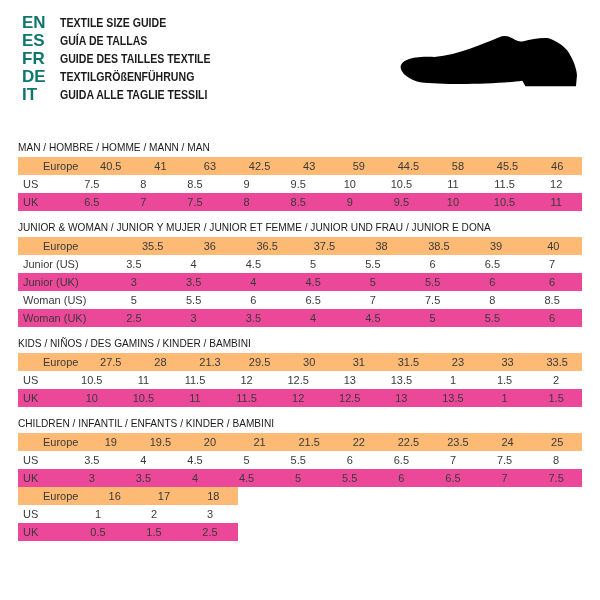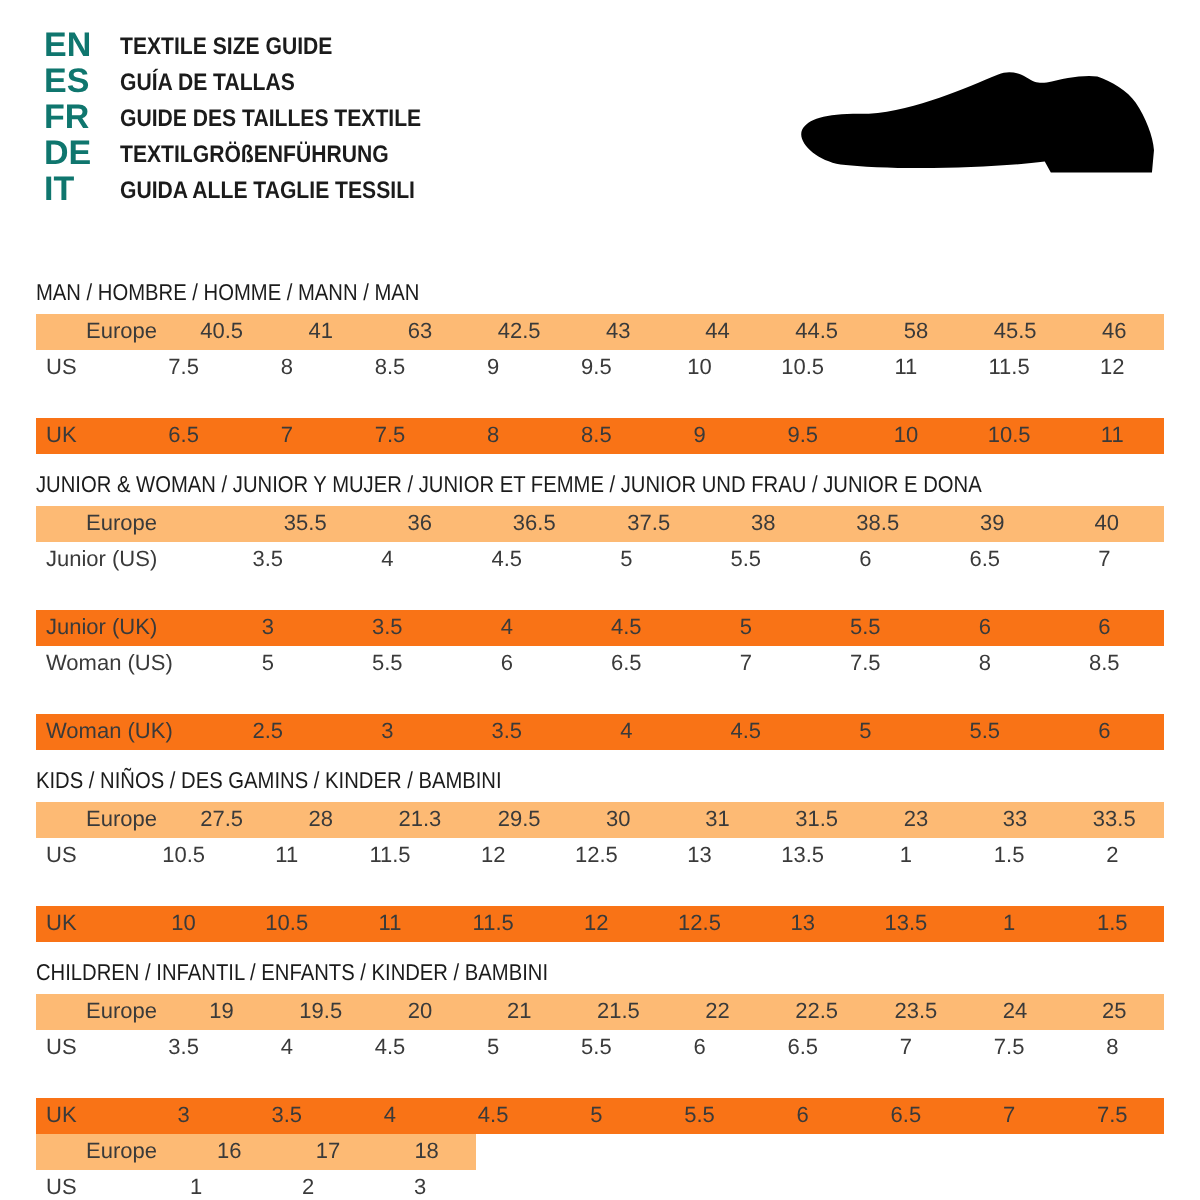--- a/index.html
+++ b/index.html
@@ -26,21 +26,21 @@
   
   .tables { margin-top:0; }
   .size-block .tbl-title {
     margin:10px 0 3px; height:13px; line-height:13px;
     font-weight:normal; font-size:11.5px; color:#1b1b1b;
   }
   .tables .size-block:first-child .tbl-title { margin-top:37px; }
   .tbl { width:564px; }
   .tbl .tr { display:flex; height:18px; line-height:18px; }
   .tbl .tr.hdr { background:#fdba74;padding-left:20px; }
-  .tbl .tr.alt { background:#f97316;margin-top:16px; }
+  .tbl .tr.alt { background:#ec4899; }
   .tbl .td { flex:1 1 0; text-align:center; font-size:11px; color:#3a3a3a; overflow:hidden; }
   .tbl .td.lbl { flex:0 0 48px; text-align:left; padding-left:5px; }
   .tbl.junior-woman .td.lbl { flex:0 0 86px; }
   .tbl.babies { width:220px; }
   .tbl.babies .td.lbl { flex:0 0 52px; }
 </style>
 </head>
 <body>
 
 <div class="page">
@@ -77,21 +77,21 @@
       <section class="size-block">
         <div class="tbl-title"><span class="cond">MAN / HOMBRE / HOMME / MANN / MAN</span></div>
         <div class="tbl man">
           <div class="tr hdr">
             <div class="td lbl">Europe</div>
             <div class="td">40.5</div>
             <div class="td">41</div>
             <div class="td">63</div>
             <div class="td">42.5</div>
             <div class="td">43</div>
-            <div class="td">44</div>
+            <div class="td">59</div>
             <div class="td">44.5</div>
             <div class="td">58</div>
             <div class="td">45.5</div>
             <div class="td">46</div>
           </div>
           <div class="tr">
             <div class="td lbl">US</div>
             <div class="td">7.5</div>
             <div class="td">8</div>
             <div class="td">8.5</div>

